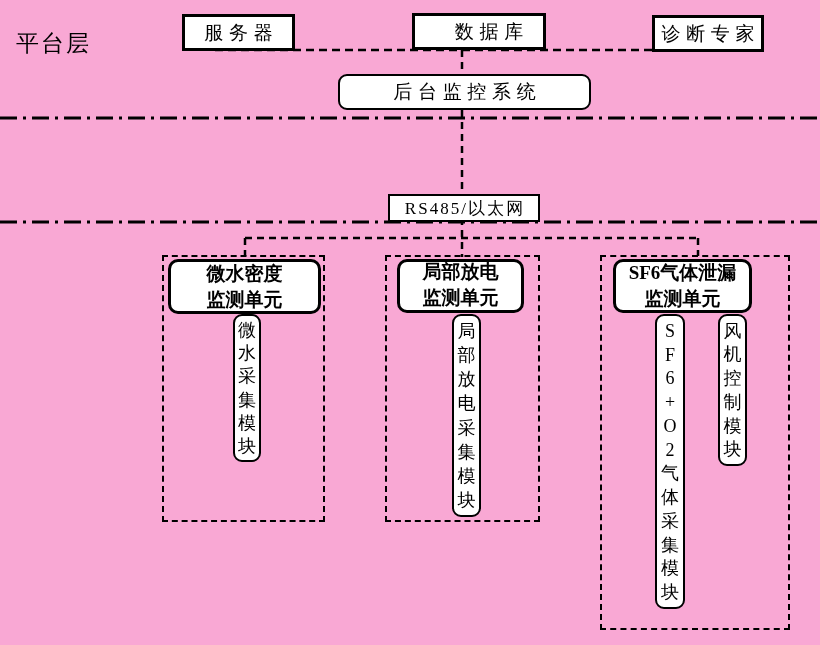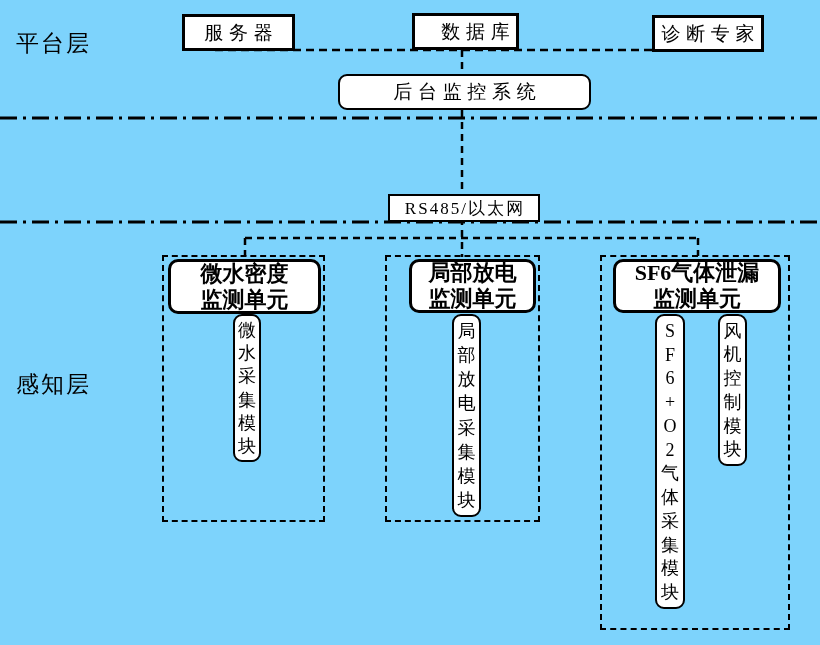--- a/index.html
+++ b/index.html
@@ -2,21 +2,21 @@
 <html><head>
 <meta charset="utf-8">
 <style>
   * { box-sizing: border-box; margin: 0; padding: 0; }
   html, body { background: #ffffff; }
   body { font-family: "Liberation Serif", "DejaVu Serif", serif; color: #000; }
   .stage {
     position: relative;
     width: 820px;
     height: 645px;
-    background: #7dd3fc;
+    background: #f9a8d4;
     overflow: hidden;
   }
   .lines-svg {
     position: absolute;
     left: 0; top: 0;
     width: 820px; height: 645px;
     z-index: 1;
   }
   .layer-label {
     position: absolute;
@@ -55,21 +55,21 @@
     position: absolute;
     top: 2px;
     background: #ffffff;
     border: 3px solid #000;
     border-radius: 10px;
     display: flex;
     align-items: center;
     justify-content: center;
     text-align: center;
     font-weight: bold;
-    font-size: 22px;
+    font-size: 19px;
     line-height: 26px;
     white-space: pre-line;
   }
   .v-module {
     position: absolute;
     top: 57px;
     background: #ffffff;
     border: 2px solid #000;
     border-radius: 9px;
     display: flex;
@@ -96,59 +96,58 @@
     <line x1="0" y1="118" x2="820" y2="118" stroke="#000" stroke-width="3" stroke-dasharray="17 6 3 6"></line>
 
     <line x1="0" y1="222" x2="820" y2="222" stroke="#000" stroke-width="3" stroke-dasharray="17 6 3 6"></line>
 
     <line x1="245" y1="238" x2="698" y2="238" stroke="#000" stroke-width="2.5" stroke-dasharray="7 5"></line>
     <line x1="245" y1="238" x2="245" y2="256" stroke="#000" stroke-width="2.5" stroke-dasharray="7 5"></line>
     <line x1="698" y1="238" x2="698" y2="256" stroke="#000" stroke-width="2.5" stroke-dasharray="7 5"></line>
   </svg>
 
   <div class="layer-label" style="left:16px; top:28px;">平台层</div>
-  <div class="layer-label" style="left:16px; top:369px;">感知层</div>
 
   <div class="node-box" style="left:182px; top:14px; width:113px; height:37px;">服务器</div>
-  <div class="node-box" style="left:412px; top:13px; width:107px; height:37px;padding-left:20px;">数据库</div>
+  <div class="node-box" style="left:412px; top:13px; width:134px; height:37px;padding-left:20px;">数据库</div>
   <div class="node-box" style="left:652px; top:15px; width:112px; height:37px;">诊断专家</div>
   <div class="node-box rounded" style="left:338px; top:74px; width:253px; height:36px;">后台监控系统</div>
 
   <div class="node-box bus-box" style="left:388px; top:194px; width:152px; height:28px;">RS485/以太网</div>
 
   <div class="unit-box" style="left:162px; top:255px; width:163px; height:267px;">
     <div class="unit-title" style="left:4px; width:153px; height:55px;">微水密度
 监测单元</div>
     <div class="v-module" style="left:69px; width:28px; height:148px;">
         <span>微</span>
         <span>水</span>
         <span>采</span>
         <span>集</span>
         <span>模</span>
         <span>块</span>
       </div>
   </div>
 
   <div class="unit-box" style="left:385px; top:255px; width:155px; height:267px;">
-    <div class="unit-title" style="left:22px; width:127px; height:54px;">局部放电
+    <div class="unit-title" style="left:10px; width:127px; height:54px;font-family:Liberation Mono, monospace;">局部放电
 监测单元</div>
     <div class="v-module" style="left:65px; width:29px; height:203px;">
         <span>局</span>
         <span>部</span>
         <span>放</span>
         <span>电</span>
         <span>采</span>
         <span>集</span>
         <span>模</span>
         <span>块</span>
       </div>
   </div>
 
   <div class="unit-box" style="left:600px; top:255px; width:190px; height:375px;">
-    <div class="unit-title" style="left:11px; width:168px; height:54px;text-align:center;">SF6气体泄漏
+    <div class="unit-title" style="left:11px; width:139px; height:54px;text-align:center;">SF6气体泄漏
 监测单元</div>
     <div class="v-module" style="left:53px; width:30px; height:295px;">
         <span>S</span>
         <span>F</span>
         <span>6</span>
         <span>+</span>
         <span>O</span>
         <span>2</span>
         <span>气</span>
         <span>体</span>

